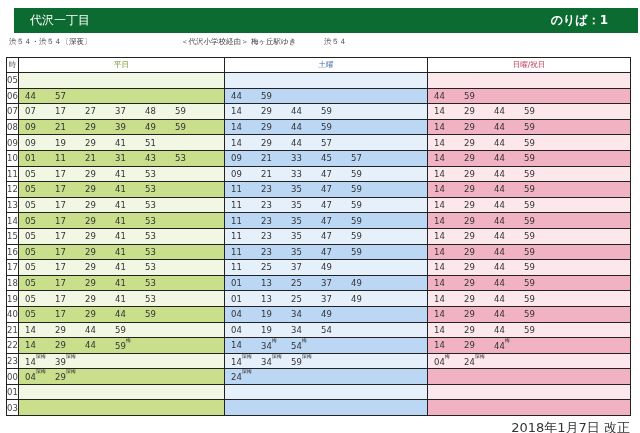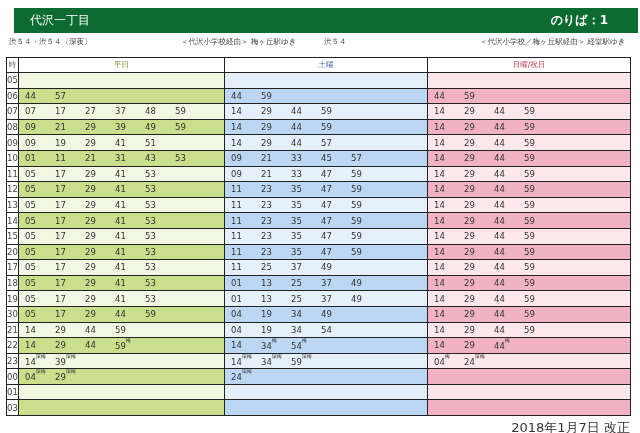--- a/index.html
+++ b/index.html
@@ -33,21 +33,20 @@
 
 <div class="header">
   <span class="title">代沢一丁目</span>
   <span class="platform">のりば：1</span>
 </div>
 
 <div class="subrow">
   <span style="left:3px;">渋５４・渋５４〔深夜〕</span>
   <span style="left:160px;margin-left:15px;">＜代沢小学校経由＞ 梅ヶ丘駅ゆき</span>
   <span style="left:318px;text-align:right;">渋５４</span>
-  <span style="left:474px; width:150px;">＜代沢小学校／梅ヶ丘駅経由＞ 経堂駅ゆき</span>
 </div>
 
 <table class="tt">
   <colgroup>
     <col style="width:12px">
     <col style="width:206px">
     <col style="width:203px">
     <col style="width:203px">
   </colgroup>
   <thead>
@@ -347,21 +346,21 @@
         <td class="su odd">
           <div class="mins">
             <span class="min"><span>14</span></span>
             <span class="min"><span>29</span></span>
             <span class="min"><span>44</span></span>
             <span class="min"><span>59</span></span>
           </div>
         </td>
       </tr>
       <tr>
-        <td class="hour">20</td>
+        <td class="hour">16</td>
         <td class="wd even">
           <div class="mins">
             <span class="min"><span>05</span></span>
             <span class="min"><span>17</span></span>
             <span class="min"><span>29</span></span>
             <span class="min"><span>41</span></span>
             <span class="min"><span>53</span></span>
           </div>
         </td>
         <td class="sa even">
@@ -462,21 +461,21 @@
         <td class="su odd">
           <div class="mins">
             <span class="min"><span>14</span></span>
             <span class="min"><span>29</span></span>
             <span class="min"><span>44</span></span>
             <span class="min"><span>59</span></span>
           </div>
         </td>
       </tr>
       <tr>
-        <td class="hour">30</td>
+        <td class="hour">40</td>
         <td class="wd even">
           <div class="mins">
             <span class="min"><span>05</span></span>
             <span class="min"><span>17</span></span>
             <span class="min"><span>29</span></span>
             <span class="min"><span>44</span></span>
             <span class="min"><span>59</span></span>
           </div>
         </td>
         <td class="sa even">

